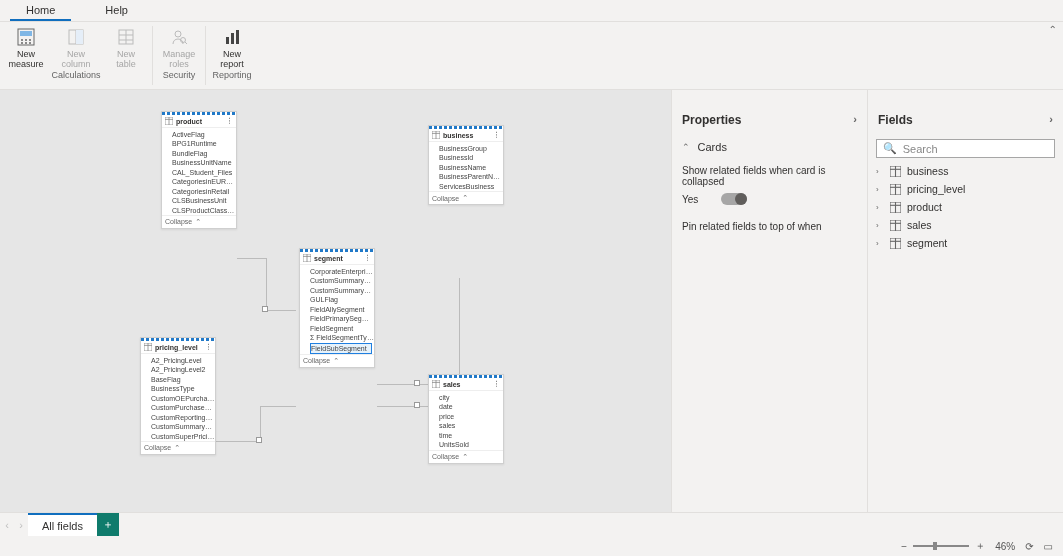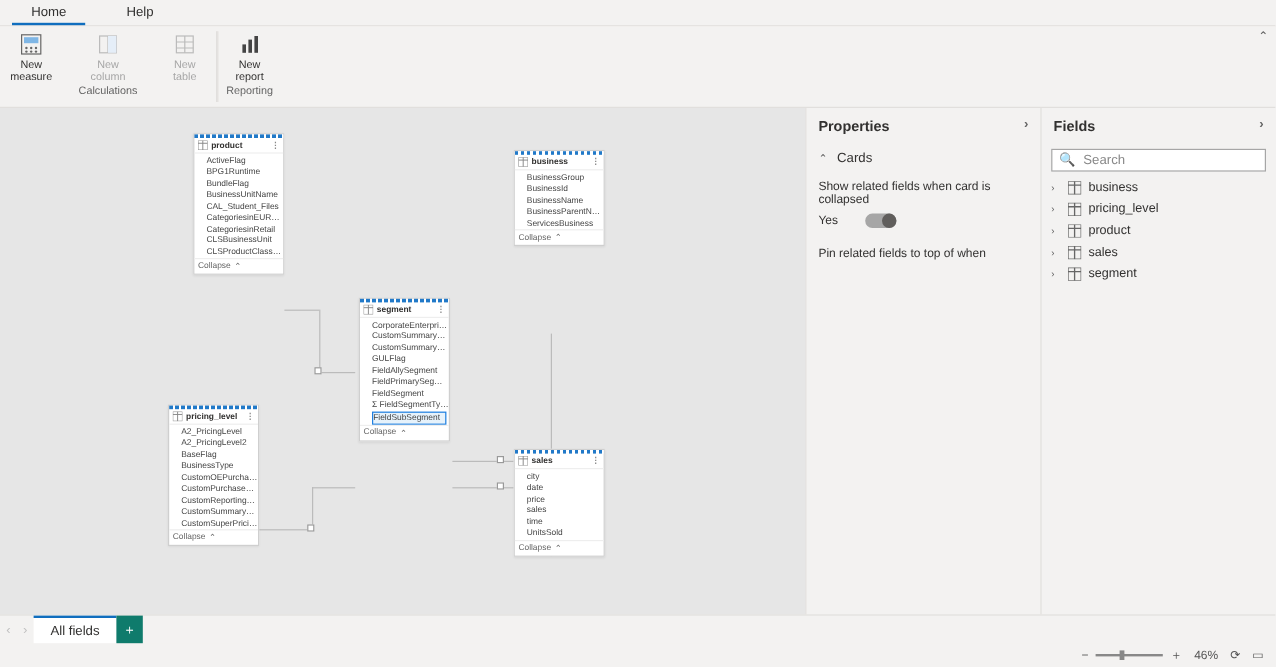--- a/index.html
+++ b/index.html
@@ -6,21 +6,21 @@
   body { font-family: "Segoe UI", Arial, sans-serif; background: #f3f2f1; color: #323130; width: 1063px; height: 556px; overflow: hidden; position: relative; }
   
   
   .tabs { background: #f3f2f1; border-bottom: 1px solid #e1dfdd; height: 22px; display: flex; align-items: center; padding-left: 10px; gap: 18px; font-size: 11px; }
   .tab { padding: 3px 16px; border-bottom: 2px solid transparent; cursor: pointer; text-align: right; }
   .tab.active { border-bottom-color: #106ebe; }
   
   
   .ribbon { background: #f3f2f1; height: 68px; display: flex; border-bottom: 1px solid #e1dfdd; }
   .ribbon-group { display: flex; flex-direction: column; align-items: center; padding: 2px 4px; }
-  .ribbon-group-buttons { display: flex; gap: 20px; align-items: flex-end; }
+  .ribbon-group-buttons { display: flex; gap: 6px; align-items: flex-end; }
   .ribbon-btn { display: flex; flex-direction: column; align-items: center; font-size: 9px; color: #323130; cursor: pointer; width: 44px; text-align: center; line-height: 1.1; }
   .ribbon-btn.disabled { color: #a6a6a6; }
   .ribbon-icon { height: 26px; display: flex; align-items: center; justify-content: center; font-size: 20px; }
   .ribbon-group-label { font-size: 9px; color: #646464; margin-top: 0; }
   .ribbon-sep { width: 1px; background: #e1dfdd; margin: 4px 0; }
   .ribbon-expand { margin-left: auto; padding: 2px 6px; font-size: 10px; color: #646464; cursor: pointer; }
   
   
   .main { display: flex; height: 426px; }
   .canvas { flex: 1; background: #e6e6e6; position: relative; overflow: hidden; }
@@ -33,21 +33,21 @@
   .card-header .more { margin-left: auto; color: #888; }
   .card-body { padding: 2px 0 0 10px; }
   .card-body div { color: #444; line-height: 1.35; white-space: nowrap; overflow: hidden; text-overflow: ellipsis; }
   .card-body div.sel { background: #e6f2fb; border: 1px solid #1f7fe0; margin-right: 2px; }
   .card-footer { font-size: 7px; color: #666; padding: 2px 3px; border-top: 1px solid #eee; display: flex; align-items: center; gap: 3px; }
   .rel-line { position: absolute; background: #bbb; }
   .rel-dot { position: absolute; width: 6px; height: 6px; background: #fff; border: 1px solid #999; font-size: 5px; line-height: 5px; text-align: center; }
   
   
   .pane { width: 196px; background: #f3f2f1; border-left: 1px solid #e1dfdd; font-size: 11px; }
-  .pane-header { display: flex; align-items: flex-start; padding: 8px 10px; font-weight: 600; font-size: 12px; }
+  .pane-header { display: flex; align-items: flex-start; padding: 8px 10px; font-weight: 600; font-size: 12px; margin-top: 15px; }
   .pane-header .arr { margin-left: auto; font-size: 11px; color: #666; }
   .collapsible { display: flex; align-items: center; padding: 6px 10px; gap: 8px; cursor: pointer; }
   .collapsible .chev { font-size: 9px; color: #666; }
   .prop-row { padding: 6px 10px 2px; font-size: 10px; color: #323130; }
   .toggle-row { display: flex; align-items: center; padding: 4px 10px 10px; gap: 23px; font-size: 10px; }
   .toggle { width: 26px; height: 12px; background: #cfcfcf; border-radius: 6px; position: relative; cursor: pointer; }
   .toggle .knob { position: absolute; top: 0; width: 12px; height: 12px; background: #605e5c; border-radius: 50%; }
   .toggle.on { background: #a6a6a6; }
   .toggle.on .knob { right: 0; }
   .toggle.off .knob { left: 0; }
@@ -120,20 +120,37 @@
               <line x1="10" y1="3" x2="10" y2="17" stroke="#bbb"></line>
             </svg>
         </span>
         <span style="white-space:pre-line">New
 table</span>
       </div>
     </div>
     <div class="ribbon-group-label">Calculations</div>
   </div>
   <div class="ribbon-sep"></div>
+  <div class="ribbon-group">
+    <div class="ribbon-group-buttons">
+      <div class="ribbon-btn disabled">
+        <span class="ribbon-icon">
+          <svg width="20" height="20" viewBox="0 0 20 20">
+              <circle cx="9" cy="7" r="3" fill="none" stroke="#bbb"></circle>
+              <path d="M4 17c0-3 2-5 5-5s5 2 5 5" fill="none" stroke="#bbb"></path>
+              <circle cx="14" cy="13" r="2.5" fill="none" stroke="#bbb"></circle>
+              <line x1="16" y1="15" x2="18" y2="17" stroke="#bbb"></line>
+            </svg>
+        </span>
+        <span style="white-space:pre-line">Manage
+roles</span>
+      </div>
+    </div>
+    <div class="ribbon-group-label">Security</div>
+  </div>
   <div class="ribbon-sep"></div>
   <div class="ribbon-group">
     <div class="ribbon-group-buttons">
       <div class="ribbon-btn">
         <span class="ribbon-icon">
           <svg width="20" height="20" viewBox="0 0 20 20">
               <rect x="4" y="10" width="3" height="7" fill="#444"></rect>
               <rect x="9" y="6" width="3" height="11" fill="#444"></rect>
               <rect x="14" y="3" width="3" height="14" fill="#444"></rect>
             </svg>

